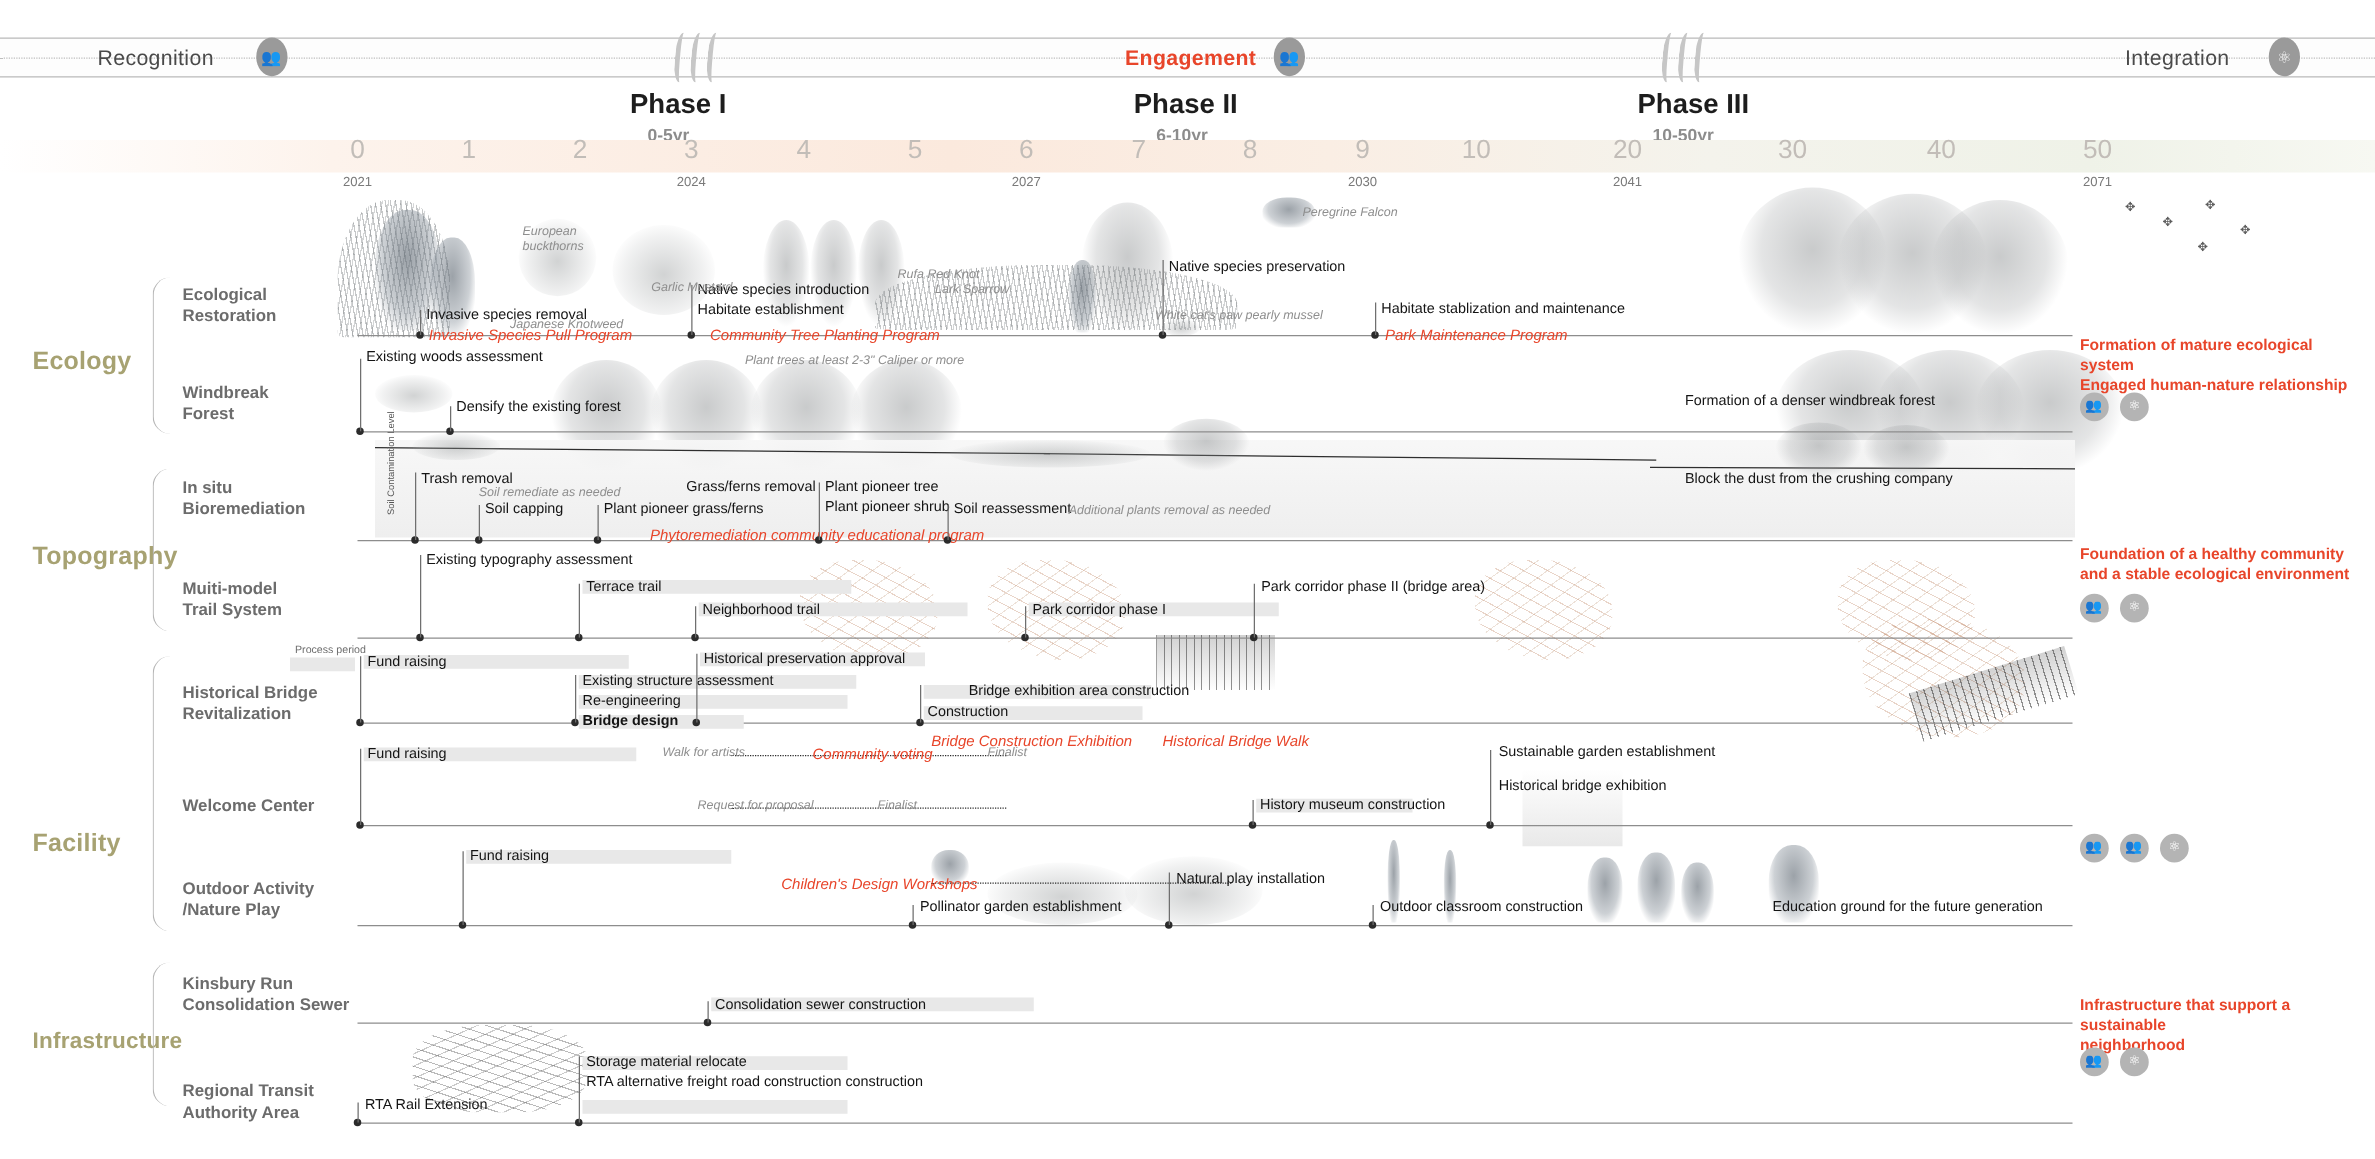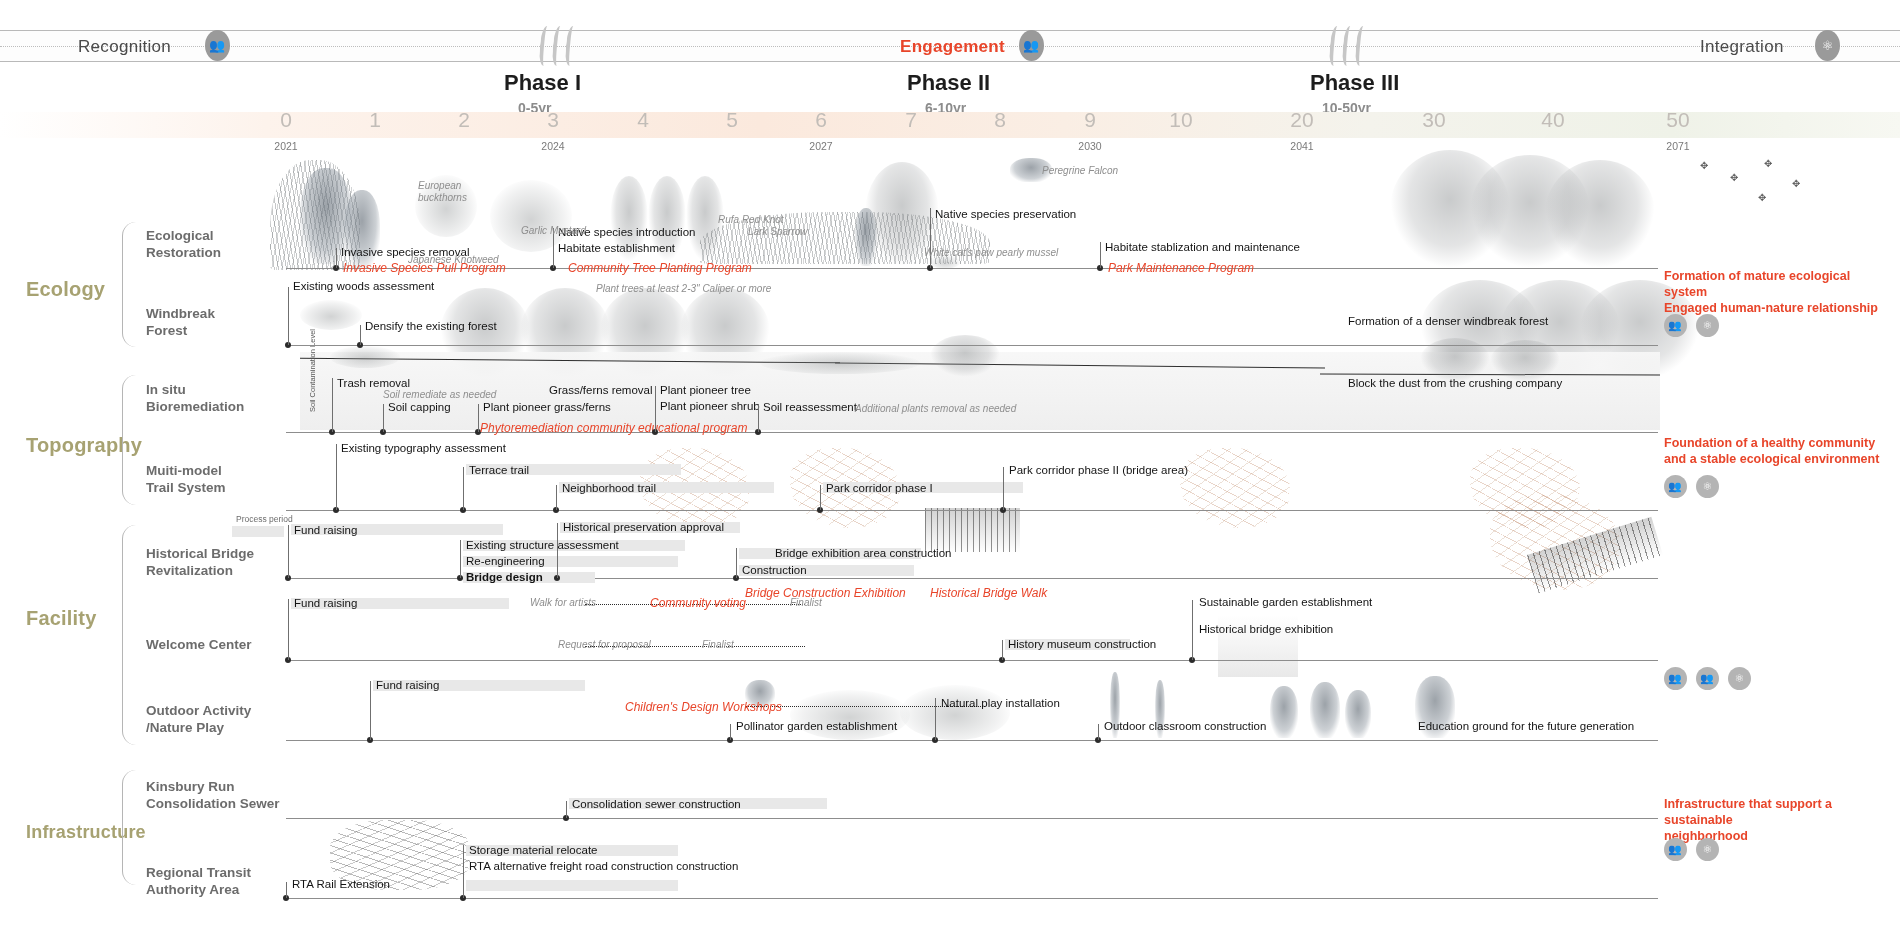--- a/index.html
+++ b/index.html
@@ -238,21 +238,21 @@
   <div class="yr" style="left:1090px;">2030</div>
   <div class="yr" style="left:1302px;">2041</div>
   <div class="yr" style="left:1678px;">2071</div>
 
   <div class="cat" style="top:278px;">Ecology</div>
   <div class="brace" style="top:222px; height:125px;"></div>
 
   <div class="cat" style="top:434px;">Topography</div>
   <div class="brace" style="top:375px; height:130px;"></div>
 
-  <div class="cat" style="top:607px;">Facility</div>
+  <div class="cat" style="top:664px;">Facility</div>
   <div class="brace" style="top:525px; height:220px;"></div>
 
   <div class="cat" style="top:822px; font-size:18px;">Infrastructure</div>
   <div class="brace" style="top:770px; height:115px;"></div>
 
   <div class="rowlabel" style="top:227px;">Ecological<br>Restoration</div>
   <div class="rowlabel" style="top:305px;">Windbreak<br>Forest</div>
   <div class="rowlabel" style="top:381px;">In situ<br>Bioremediation</div>
   <div class="rowlabel" style="top:462px;">Muiti-model<br>Trail System</div>
   <div class="rowlabel" style="top:545px;">Historical Bridge<br>Revitalization</div>
@@ -384,21 +384,21 @@
 
   <div class="dot" style="left:383px; top:432px;"></div>
   <div class="lead" style="left:383px; top:404px; height:28px;"></div>
   <div class="evt" style="left:385px; top:401px;">Soil capping</div>
   <div class="ital" style="left:383px; top:389px;">Soil remediate as needed</div>
 
   <div class="dot" style="left:478px; top:432px;"></div>
   <div class="lead" style="left:478px; top:404px; height:28px;"></div>
   <div class="evt" style="left:480px; top:401px;">Plant pioneer grass/ferns</div>
   <div class="evt" style="left:546px; top:384px;">Grass/ferns removal</div>
-  <div class="red" style="left:480px; top:421px;">Phytoremediation community educational program</div>
+  <div class="red" style="left:480px; top:421px;padding-left:40px;">Phytoremediation community educational program</div>
 
   <div class="dot" style="left:655px; top:432px;"></div>
   <div class="lead" style="left:655px; top:386px; height:46px;"></div>
   <div class="evt" style="left:657px; top:384px;">Plant pioneer tree</div>
   <div class="evt" style="left:657px; top:400px;">Plant pioneer shrub</div>
 
   <div class="dot" style="left:758px; top:432px;"></div>
   <div class="lead" style="left:758px; top:404px; height:28px;"></div>
   <div class="evt" style="left:760px; top:401px;">Soil reassessment</div>
   <div class="ital" style="left:855px; top:403px;">Additional plants removal as needed</div>

